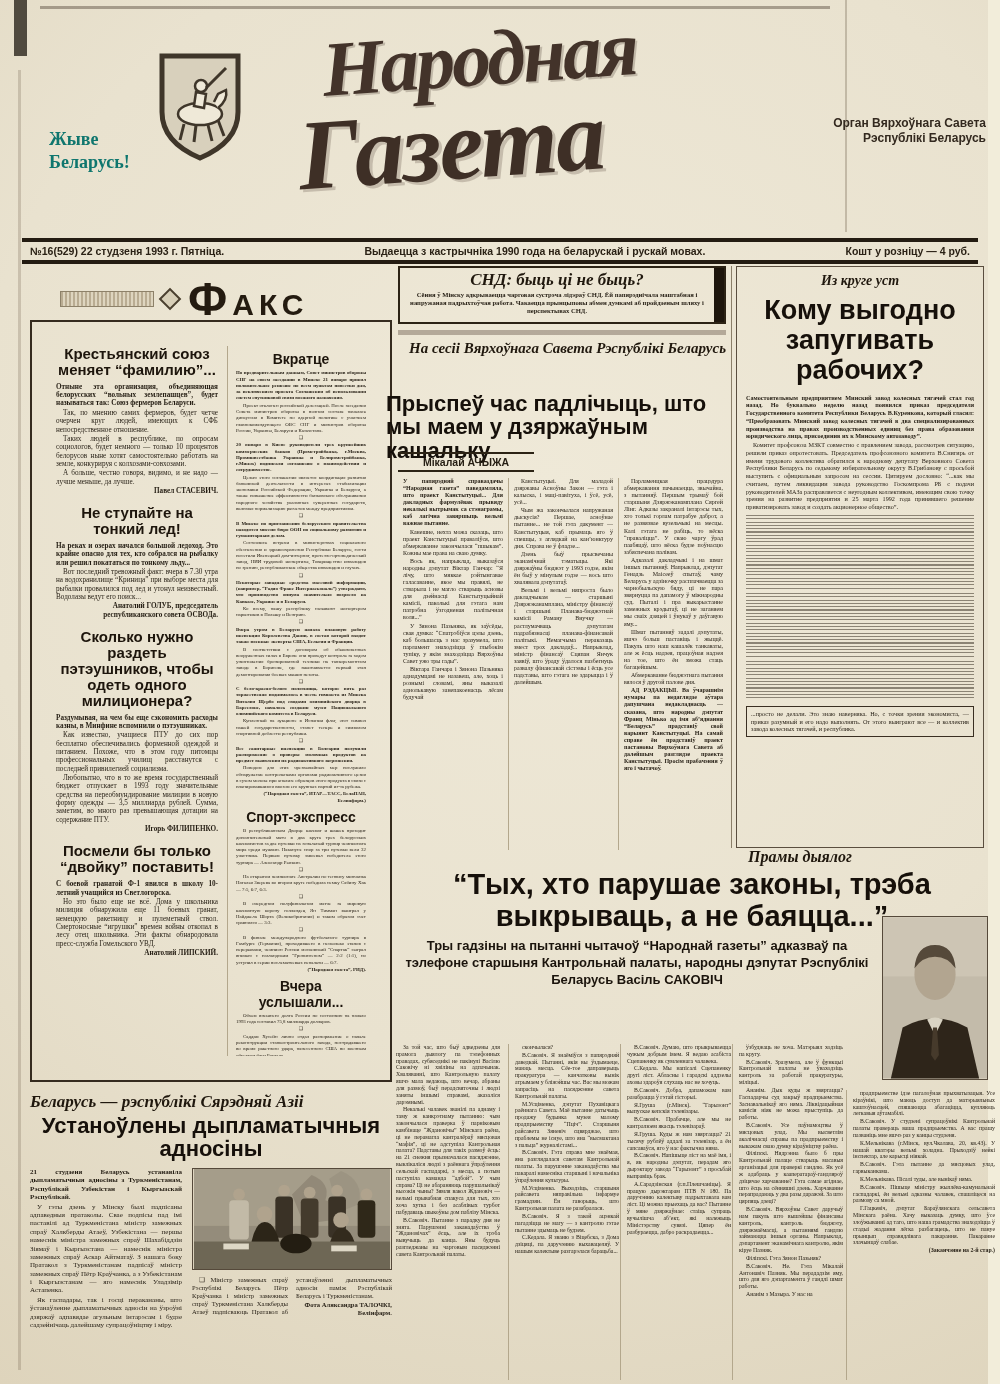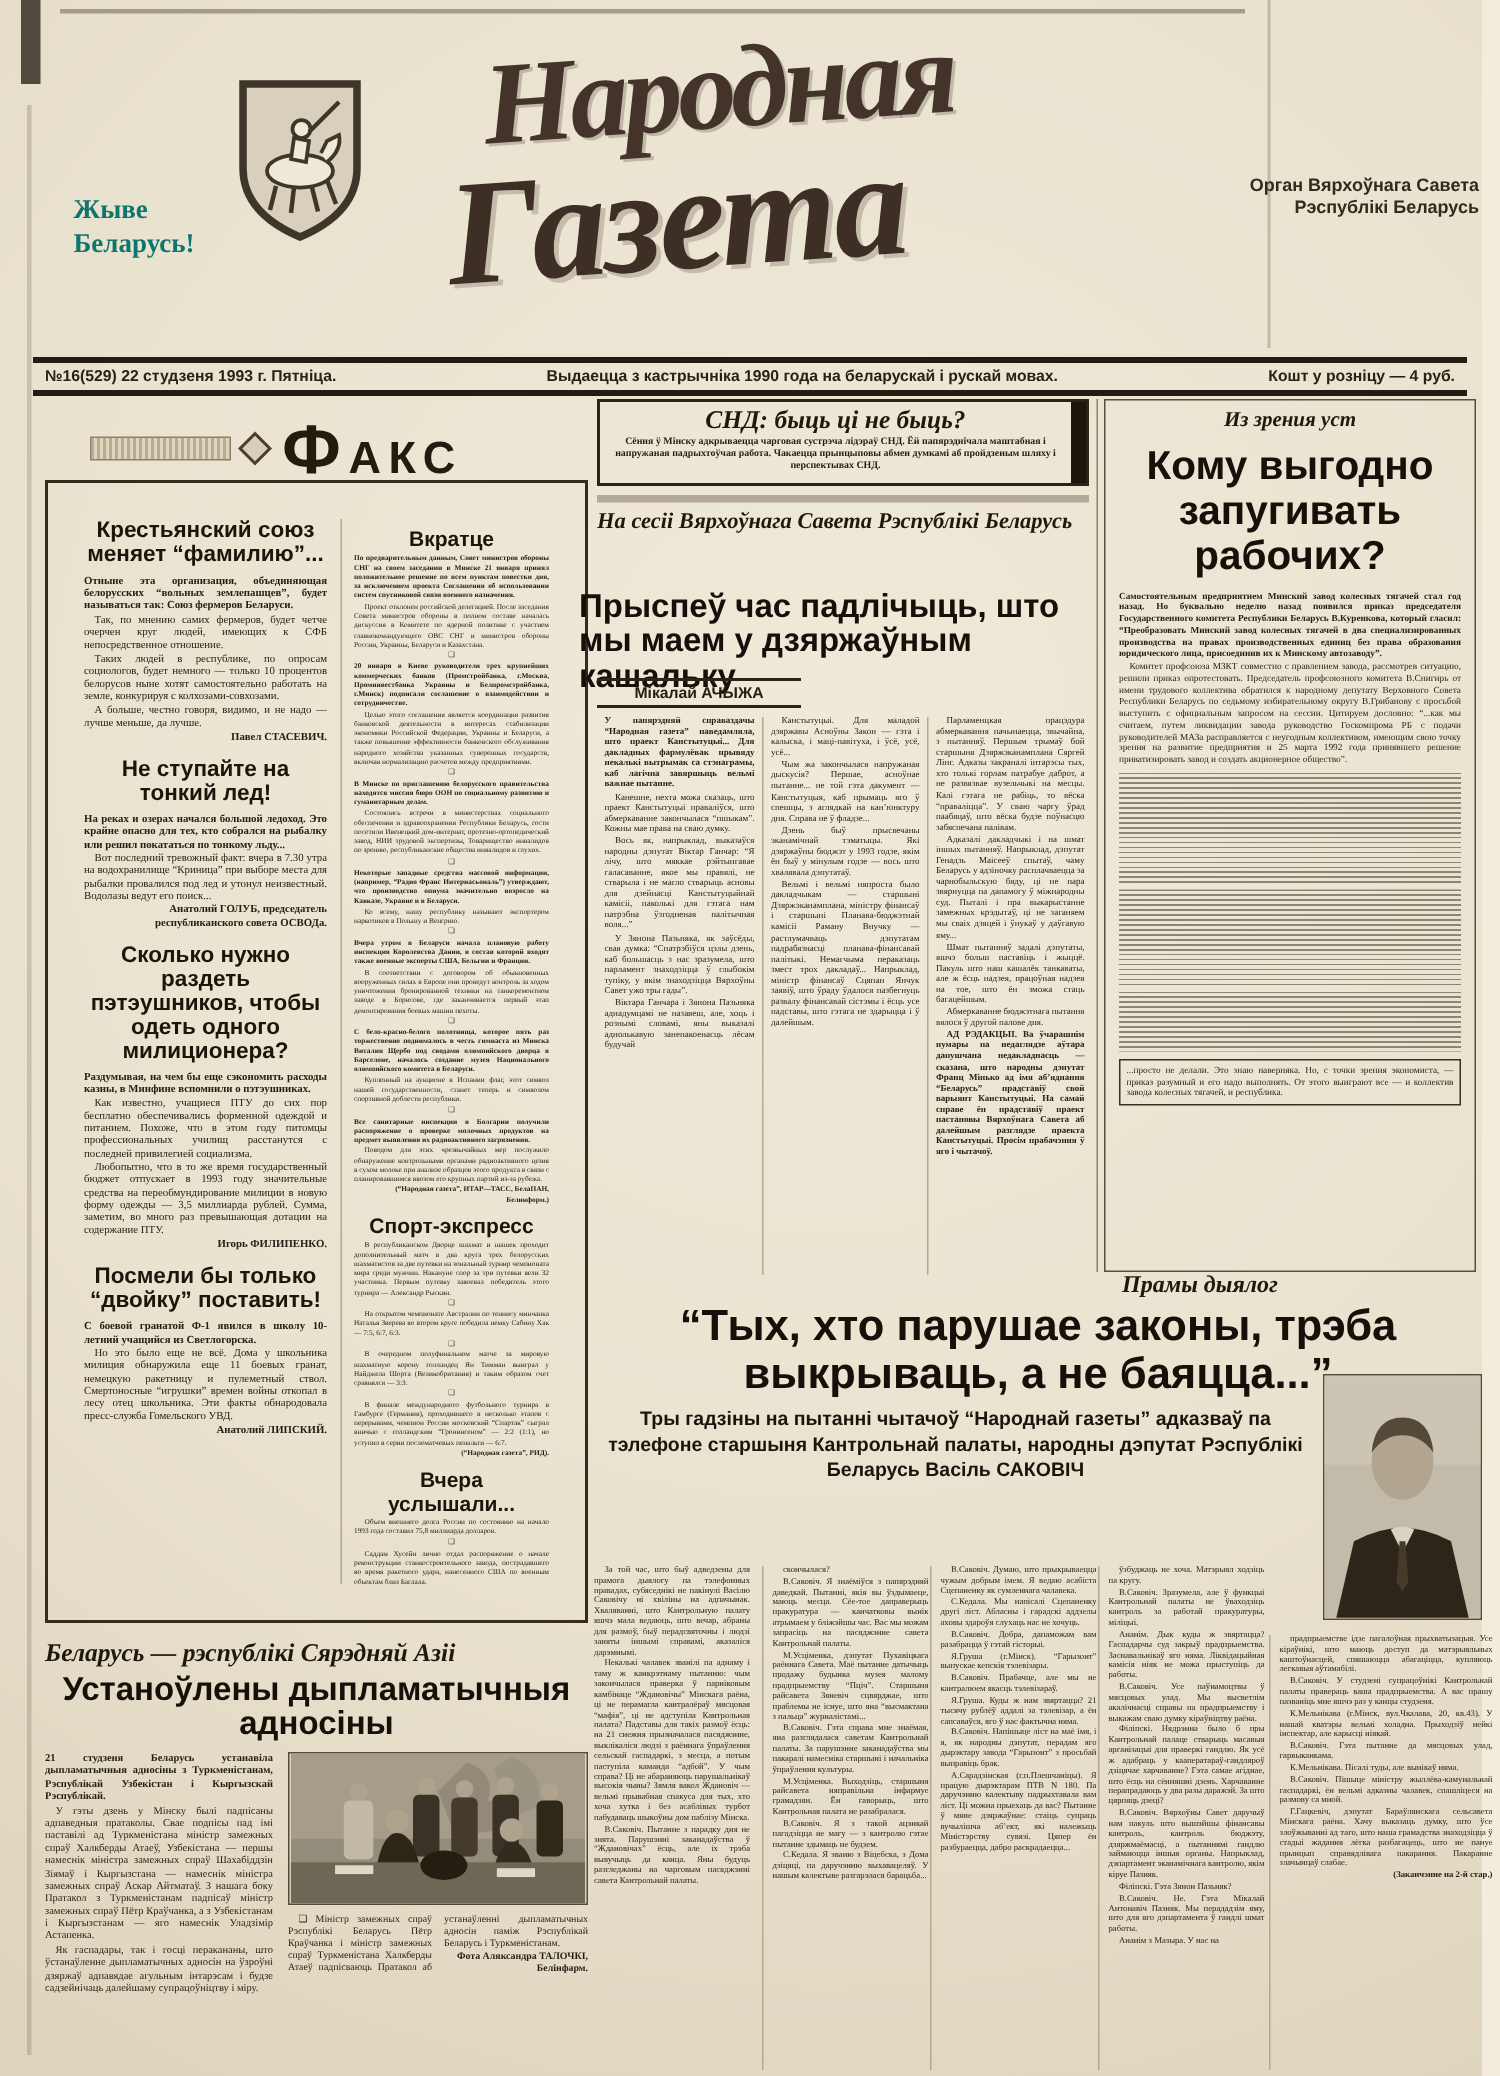--- a/index.html
+++ b/index.html
@@ -52,21 +52,21 @@
   .col p.bold{font-weight:bold;}
   
   .snd-box{left:398px;top:266px;width:328px;height:58px;border:2px solid #2c2315;box-sizing:border-box;
            padding:3px 16px 2px 6px;position:absolute;overflow:hidden;}
   .snd-bar{position:absolute;right:0;top:0;width:10px;height:100%;background:#1d150c;}
   .snd-title{font-size:17px;font-weight:bold;font-style:italic;text-align:center;color:#20180e;line-height:1.05;}
   .snd-text{font-size:6.6px;font-weight:bold;text-align:center;line-height:1.25;margin-top:2px;}
   .snd-shade{left:398px;top:330px;width:328px;height:5px;background:#8d8071;opacity:.6;}
   
   .sess-kicker{left:398px;top:340px;width:328px;font-size:15px;font-weight:bold;font-style:italic;
-               text-align:left;line-height:1.1;color:#20180e;}
+               text-align:right;line-height:1.1;color:#20180e;}
   .sess-head{left:386px;top:392px;width:352px;font-family:"Liberation Sans",sans-serif;font-weight:bold;
              font-size:22px;line-height:1.06;text-align:left;color:#16100a;}
   .sess-byline{left:398px;top:452px;width:136px;border-top:2px solid #2c2315;border-bottom:2px solid #2c2315;
                font-family:"Liberation Sans",sans-serif;font-weight:bold;font-size:10.5px;text-align:center;padding:2px 0;}
   .sess-cols{left:398px;top:478px;width:330px;height:372px;display:flex;overflow:hidden;}
   .ncol{width:110px;box-sizing:border-box;padding:0 5px;font-size:6px;line-height:1.18;overflow:hidden;}
   .ncol + .ncol{border-left:1px solid #b3a78c;}
   .vline-cr{left:731px;top:266px;width:1px;height:582px;background:#8b7f69;}
   
   .fh-box{left:736px;top:266px;width:248px;height:582px;border:1px solid #5a4e3f;box-sizing:border-box;
@@ -239,21 +239,21 @@
       <p>Парламенцкая працэдура абмеркавання пачынаецца, звычайна, з пытанняў. Першым трымаў бой старшыня Дзяржэканамплана Сяргей Лінг. Адказы закраналі інтарэсы тых, хто толькі горлам патрабуе даброт, а не развязвае вузельчыкі на месцы. Калі гэтага не рабіць, то вёска “праваліцца”. У сваю чаргу ўрад паабяцаў, што вёска будзе поўнасцю забяспечана палівам.</p>
       <p>Адказалі дакладчыкі і на шмат іншых пытанняў. Напрыклад, дэпутат Генадзь Маісееў спытаў, чаму Беларусь у адзіночку расплачваецца за чарнобыльскую бяду, ці не пара звярнуцца па дапамогу ў міжнародны суд. Пыталі і пра выкарыстанне замежных крэдытаў, ці не заганяем мы сваіх дзяцей і ўнукаў у даўгавую яму...</p>
       <p>Шмат пытанняў задалі дэпутаты, яшчэ больш паставіць і жыццё. Пакуль што наш кашалёк танкаваты, але ж ёсць надзея, працоўная надзея на тое, што ён зможа стаць багацейшым.</p>
       <p>Абмеркаванне бюджэтнага пытання вялося ў другой палове дня.</p>
       <p class="bold">АД РЭДАКЦЫІ. Ва ўчарашнім нумары па недаглядзе аўтара дапушчана недакладнасць — сказана, што народны дэпутат Франц Мінько ад імя аб’яднання “Беларусь” прадставіў свой варыянт Канстытуцыі. На самай справе ён прадставіў праект пастановы Вярхоўнага Савета аб далейшым разглядзе праекта Канстытуцыі. Просім прабачэння ў яго і чытачоў.</p>
     </div>
 </div>
 <div class="abs vline-cr"></div>
 
 <div class="abs fh-box">
-  <div class="fh-kicker">Из зрения уст</div>
+  <div class="fh-kicker">Из круге уст</div>
   <div class="fh-head">Кому выгодно запугивать рабочих?</div>
   <div class="fh-body col">
       <p class="lead">Самостоятельным предприятием Минский завод колесных тягачей стал год назад. Но буквально неделю назад появился приказ председателя Государственного комитета Республики Беларусь В.Куренкова, который гласил: “Преобразовать Минский завод колесных тягачей в два специализированных производства на правах производственных единиц без права образования юридического лица, присоединив их к Минскому автозаводу”.</p>
       <p>Комитет профсоюза МЗКТ совместно с правлением завода, рассмотрев ситуацию, решили приказ опротестовать. Председатель профсоюзного комитета В.Снигирь от имени трудового коллектива обратился к народному депутату Верховного Совета Республики Беларусь по седьмому избирательному округу В.Грибанову с просьбой выступить с официальным запросом на сессии. Цитируем дословно: “...как мы считаем, путем ликвидации завода руководство Госкомпрома РБ с подачи руководителей МАЗа расправляется с неугодным коллективом, имеющим свою точку зрения на развитие предприятия и 25 марта 1992 года принявшего решение приватизировать завод и создать акционерное общество”.</p>
     </div>
   <div class="blurlines" style="height:74px;"></div>
   <div class="blurlines" style="height:64px;"></div>
   <div class="blurlines" style="height:40px;"></div>
   <div class="fh-boxed">...просто не делали. Это знаю наверняка. Но, с точки зрения экономиста, — приказ разумный и его надо выполнять. От этого выиграют все — и коллектив завода колесных тягачей, и республика.</div>
 </div>

